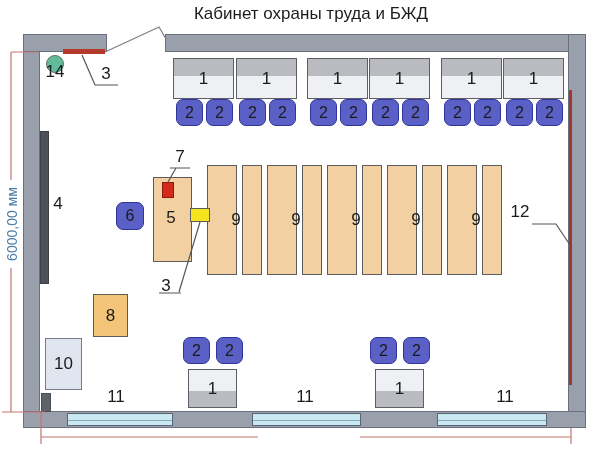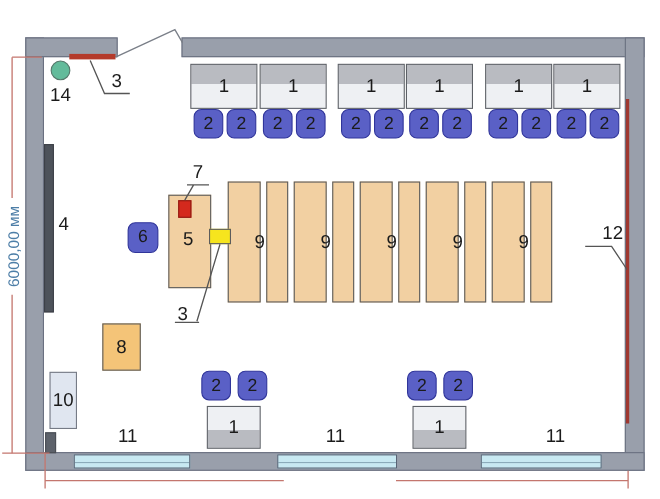--- a/index.html
+++ b/index.html
@@ -47,20 +47,21 @@
   .flabel{position:absolute;transform:translate(-50%,-50%);font-size:17px;color:#1b1b1b;white-space:nowrap;}
   .dimtext{position:absolute;font-size:15px;color:#4d7ea7;white-space:nowrap;transform:translate(-50%,-50%);}
   .dimtext.vert{transform:translate(-50%,-50%) rotate(-90deg);font-size:14px;}
   svg.lines{position:absolute;left:0;top:0;pointer-events:none;}
 </style>
 </head>
 <body>
 
 <div id="canvas">
 
+  <div class="title">Кабинет охраны труда и БЖД</div>
 
   <div class="wall" style="left:23px;top:34px;width:17px;height:394px;"></div>
   <div class="wall" style="left:23px;top:34px;width:84px;height:18px;"></div>
   <div class="wall" style="left:165px;top:34px;width:421px;height:18px;"></div>
   <div class="wall" style="left:568px;top:34px;width:18px;height:394px;"></div>
   <div class="wall" style="left:23px;top:411px;width:563px;height:17px;"></div>
   <div class="stub" style="left:41px;top:393px;width:10px;height:19px;"></div>
 
   <div class="window" style="left:67px;top:413px;width:106px;"></div>
   <div class="window" style="left:252px;top:413px;width:109px;"></div>
@@ -158,21 +159,21 @@
   <div class="tan" style="left:153px;top:177px;width:39px;height:85px;"></div>
   <div class="redbox" style="left:162px;top:182px;width:12px;height:16px;"></div>
   <div class="yellowbox" style="left:190px;top:208px;width:20px;height:14px;"></div>
   <div class="chair right" style="left:116px;top:202px;">
       <span class="lbl">6</span>
     </div>
 
   <div class="cab" style="left:93px;top:294px;width:35px;height:43px;">
       <span class="lbl">8</span>
     </div>
-  <div class="stand" style="left:45px;top:338px;width:25px;height:52px;">
+  <div class="stand" style="left:45px;top:338px;width:37px;height:52px;">
       <span class="lbl">10</span>
     </div>
 
   <div class="chair up" style="left:183px;top:337px;">
       <span class="lbl">2</span>
     </div>
   <div class="chair up" style="left:216px;top:337px;">
       <span class="lbl">2</span>
     </div>
   <div class="btable" style="left:188px;">
@@ -203,19 +204,19 @@
     </g>
   </svg>
 
   <span class="flabel" style="left:166px;top:286px;">3</span>
   <span class="flabel" style="left:58px;top:204px;">4</span>
   <span class="flabel" style="left:171px;top:218px;">5</span>
   <span class="flabel" style="left:180px;top:157px;">7</span>
   <span class="flabel" style="left:116px;top:397px;">11</span>
   <span class="flabel" style="left:305px;top:397px;">11</span>
   <span class="flabel" style="left:505px;top:397px;">11</span>
-  <span class="flabel" style="left:520px;top:212px;margin-left:37px;">12</span>
+  <span class="flabel" style="left:520px;top:212px;">12</span>
   <span class="flabel" style="left:106px;top:74px;">3</span>
-  <span class="flabel" style="left:55px;top:87px;">14</span>
+  <span class="flabel" style="left:55px;top:72px;">14</span>
 
   <span class="dimtext vert" style="left:12px;top:224px;">6000,00 мм</span>
 
 </div>
 
 </body></html>

